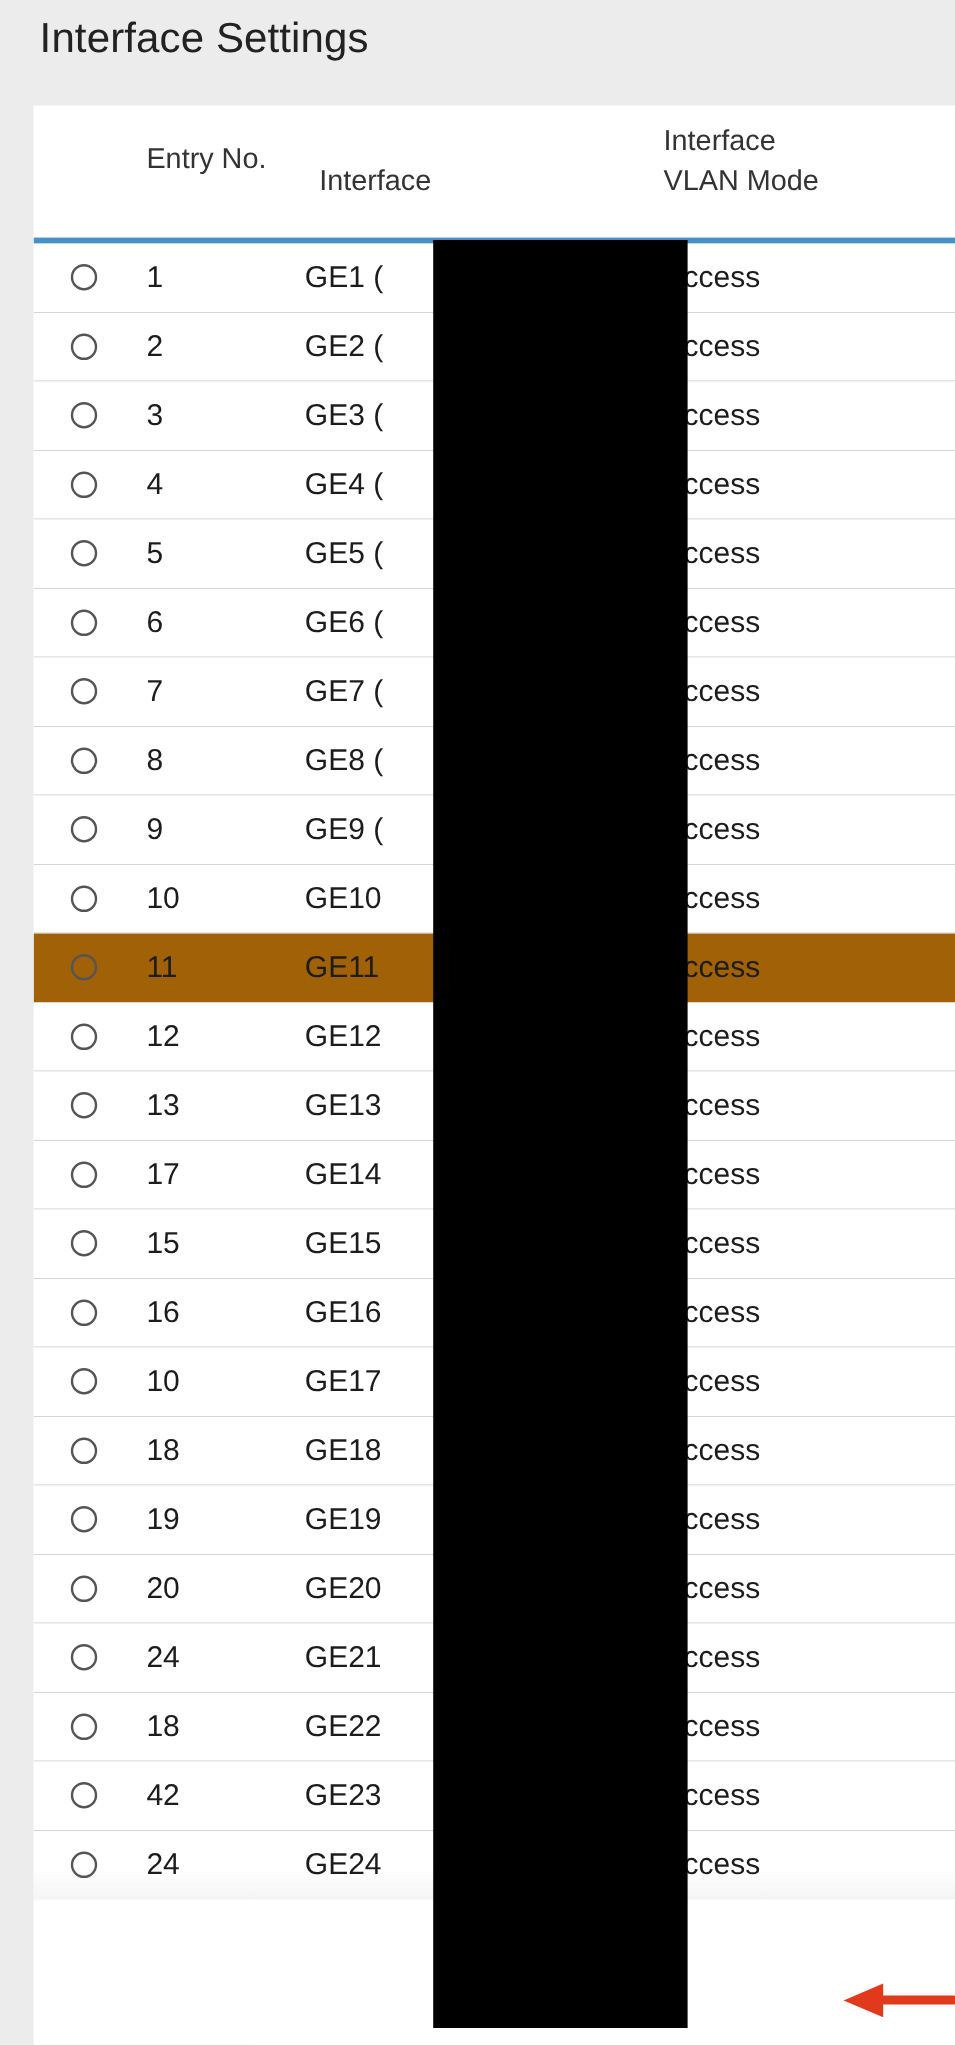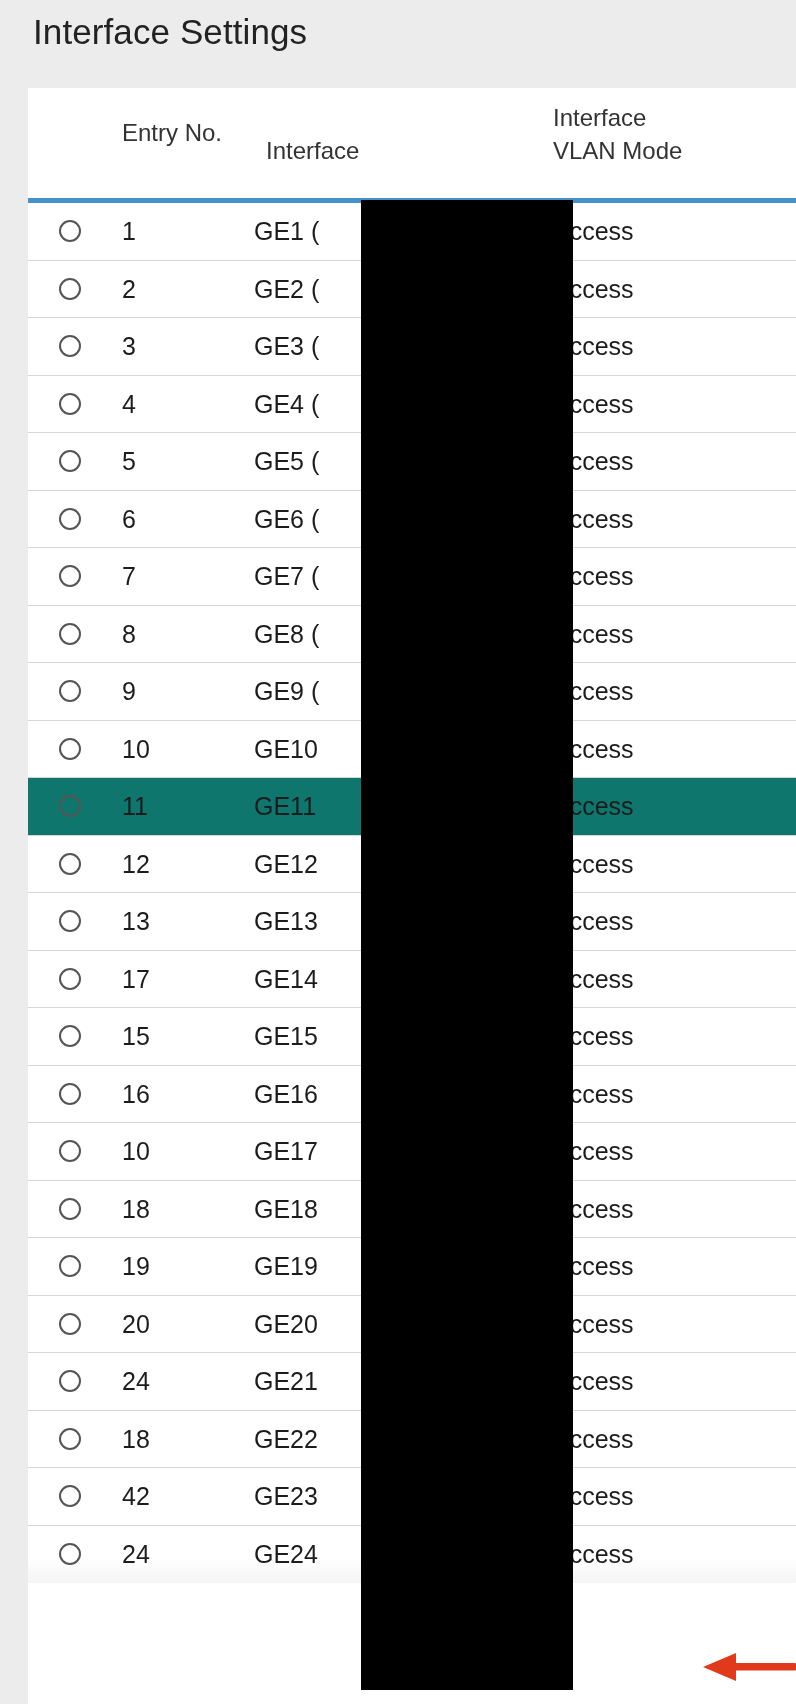--- a/index.html
+++ b/index.html
@@ -77,21 +77,21 @@
     width: 768px;
   }
   .row {
     position: relative;
     height: 57.5px;
     background: #ffffff;
     border-bottom: 1px solid #d6d6d6;
     box-sizing: border-box;
   }
   .row.highlight {
-    background: #0f766e;
+    background: #a16207;
     text-align: right;
   }
   .row.last {
     background: linear-gradient(to bottom, #ffffff 0%, #ffffff 55%, #f4f4f4 100%);
     border-bottom: none;
   }
 
   .radio {
     position: absolute;
     left: 31px;

